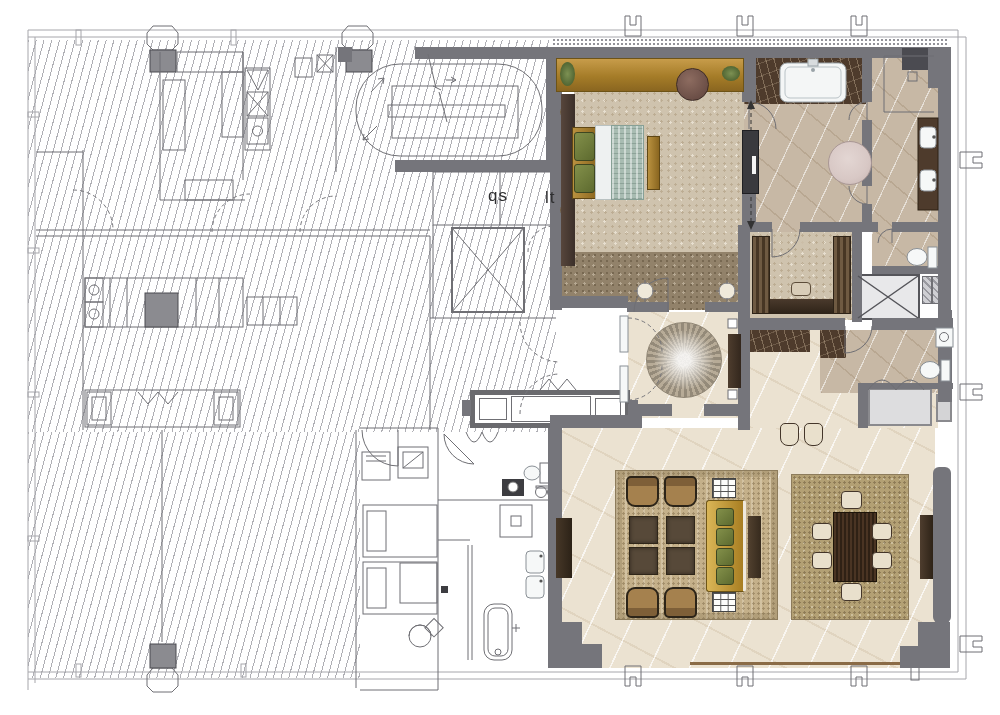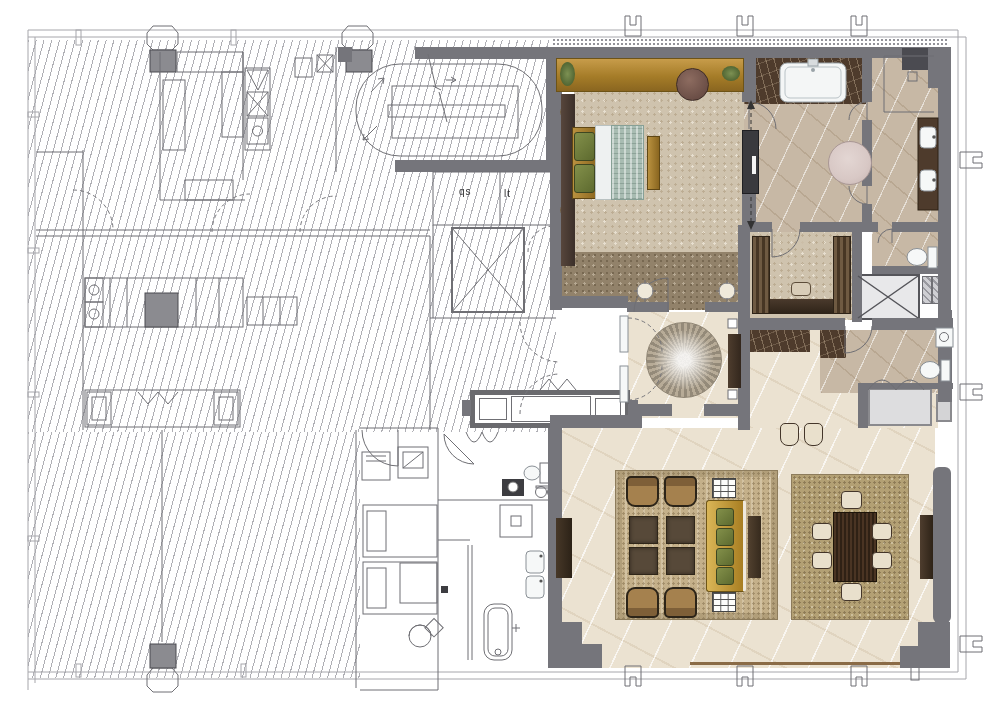--- a/index.html
+++ b/index.html
@@ -18,21 +18,21 @@
   .rug-liv{background-color:var(--rug);background-image:radial-gradient(rgba(84,64,36,.3) 1px,transparent 1.2px),repeating-linear-gradient(90deg,rgba(255,248,232,.25) 0 2px,transparent 2px 9px);background-size:5px 5px,auto;border:1px solid #8d7c5c;box-shadow:inset 0 0 0 6px rgba(121,103,70,.25);box-sizing:border-box;}
   .rug-din{background-color:var(--rugdining);background-image:radial-gradient(rgba(74,56,30,.35) 1px,transparent 1.2px),radial-gradient(rgba(244,236,216,.4) 1px,transparent 1.2px);background-size:5px 5px,8px 8px;border:1px solid #8d7c5c;box-sizing:border-box;}
   .sunburst{border-radius:50%;background:radial-gradient(circle at 50% 50%,rgba(255,255,255,.85) 0 12%,rgba(255,255,255,0) 58%),repeating-conic-gradient(#b7ab97 0deg 5deg,#948a79 5deg 10deg);border:1px solid #8f8574;}
   .white-box{background:#fff;border:1px solid #6f6f74;box-sizing:border-box;}
   .grid3{background-color:#fdfdfb;background-image:linear-gradient(#555 1px,transparent 1px),linear-gradient(90deg,#555 1px,transparent 1px);background-size:33.4% 33.4%;border:1px solid #444;box-sizing:border-box;}
   .chair{background:linear-gradient(180deg,#7e5f38 0 28%,#a5814e 28%);border:2px solid #2c2418;border-radius:5px 5px 9px 9px;box-sizing:border-box;}
   .chair.flip{transform:rotate(180deg);}
   .otto{background:var(--ottoman);border:1px solid #2f2619;box-sizing:border-box;box-shadow:inset 0 0 4px rgba(0,0,0,.45);}
   .dchair{background:#e9e0cc;border:1.5px solid #44362a;border-radius:4px;box-sizing:border-box;}
   .cushion{background:linear-gradient(135deg,#83904a,#5d6a2f);border:1px solid #3e4721;border-radius:3px;box-sizing:border-box;}
-  .lbl{position:absolute;font-size:10px;color:#2e2e30;letter-spacing:1px;}
+  .lbl{position:absolute;font-size:17px;color:#2e2e30;letter-spacing:1px;margin-left:29px;}
   svg .ln{stroke:var(--line);fill:none;stroke-width:1;}
   svg .ln2{stroke:var(--line);fill:none;stroke-width:2;}
   svg .dash{stroke:#77777c;fill:none;stroke-width:1;stroke-dasharray:4 3;}
   svg .wallr{fill:var(--wall);}
   svg .walld{fill:var(--walldark);}
   svg .bord{stroke:var(--border);fill:none;stroke-width:1;}
   svg .fixt{stroke:#8a9096;fill:#f6f8f8;stroke-width:1;}
 </style>
 </head>
 <body>
@@ -361,14 +361,14 @@
   <div class="abs" style="left:833px;top:512px;width:44px;height:70px;background:repeating-linear-gradient(90deg,#4a3423 0 2px,#2f2115 2px 4px);border:1px solid #1d1409;box-sizing:border-box;"></div>
   <div class="abs dchair" style="left:841px;top:491px;width:21px;height:18px;"></div>
   <div class="abs dchair" style="left:841px;top:583px;width:21px;height:18px;"></div>
   <div class="abs dchair" style="left:812px;top:523px;width:20px;height:17px;"></div>
   <div class="abs dchair" style="left:812px;top:552px;width:20px;height:17px;"></div>
   <div class="abs dchair" style="left:872px;top:523px;width:20px;height:17px;"></div>
   <div class="abs dchair" style="left:872px;top:552px;width:20px;height:17px;"></div>
   <div class="abs" style="left:920px;top:515px;width:13px;height:64px;background:linear-gradient(90deg,#4e3d2e,#2e2317);"></div>
 
   <span class="lbl" style="left:459px;top:186px;">qs</span>
-  <span class="lbl" style="left:504px;top:188px;">lt</span>
+  <span class="lbl" style="left:516px;top:188px;">lt</span>
 </div>
 
 </body></html>

